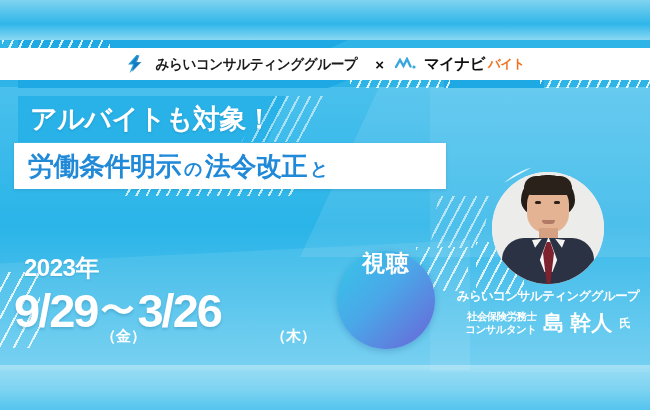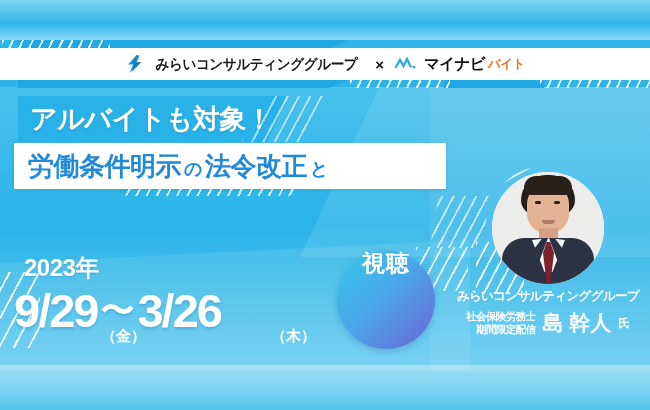--- a/index.html
+++ b/index.html
@@ -427,20 +427,20 @@
       <div class="p-collar-r"></div>
       <div class="p-tie"></div>
     </div>
   </div>
 
   <div class="speaker">
     <div class="sp-company">みらいコンサルティンググループ</div>
     <div class="sp-row">
       <div class="sp-titles">
         <span>社会保険労務士</span>
-        <span>期間限定配信</span>
+        <span>コンサルタント</span>
       </div>
       <span class="sp-name">島 幹人</span>
       <span class="sp-suffix">氏</span>
     </div>
   </div>
 
 </div>
 
 </body></html>

